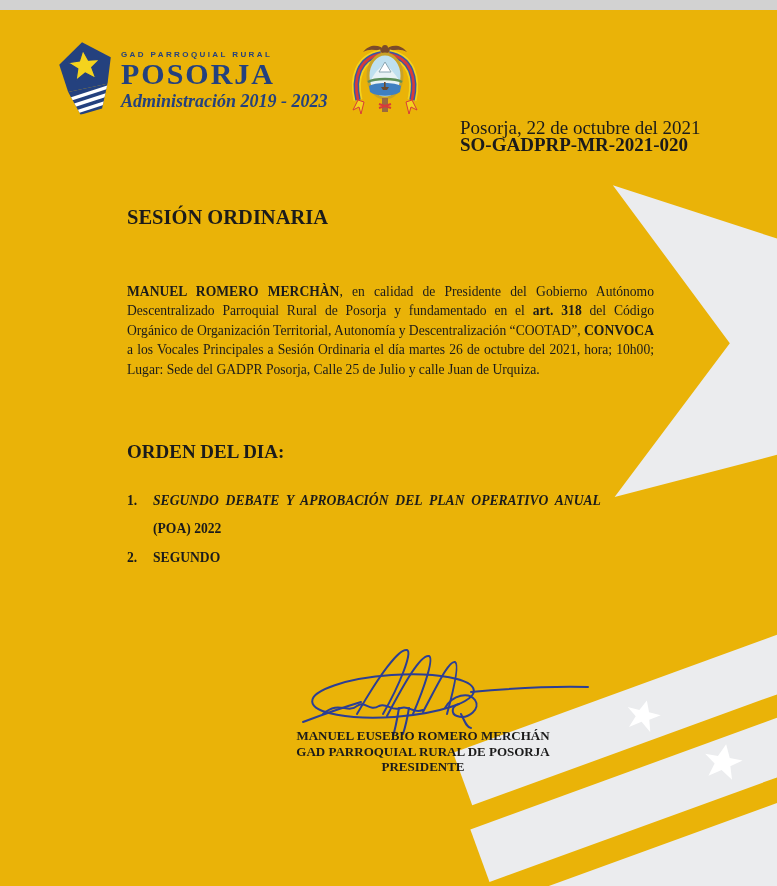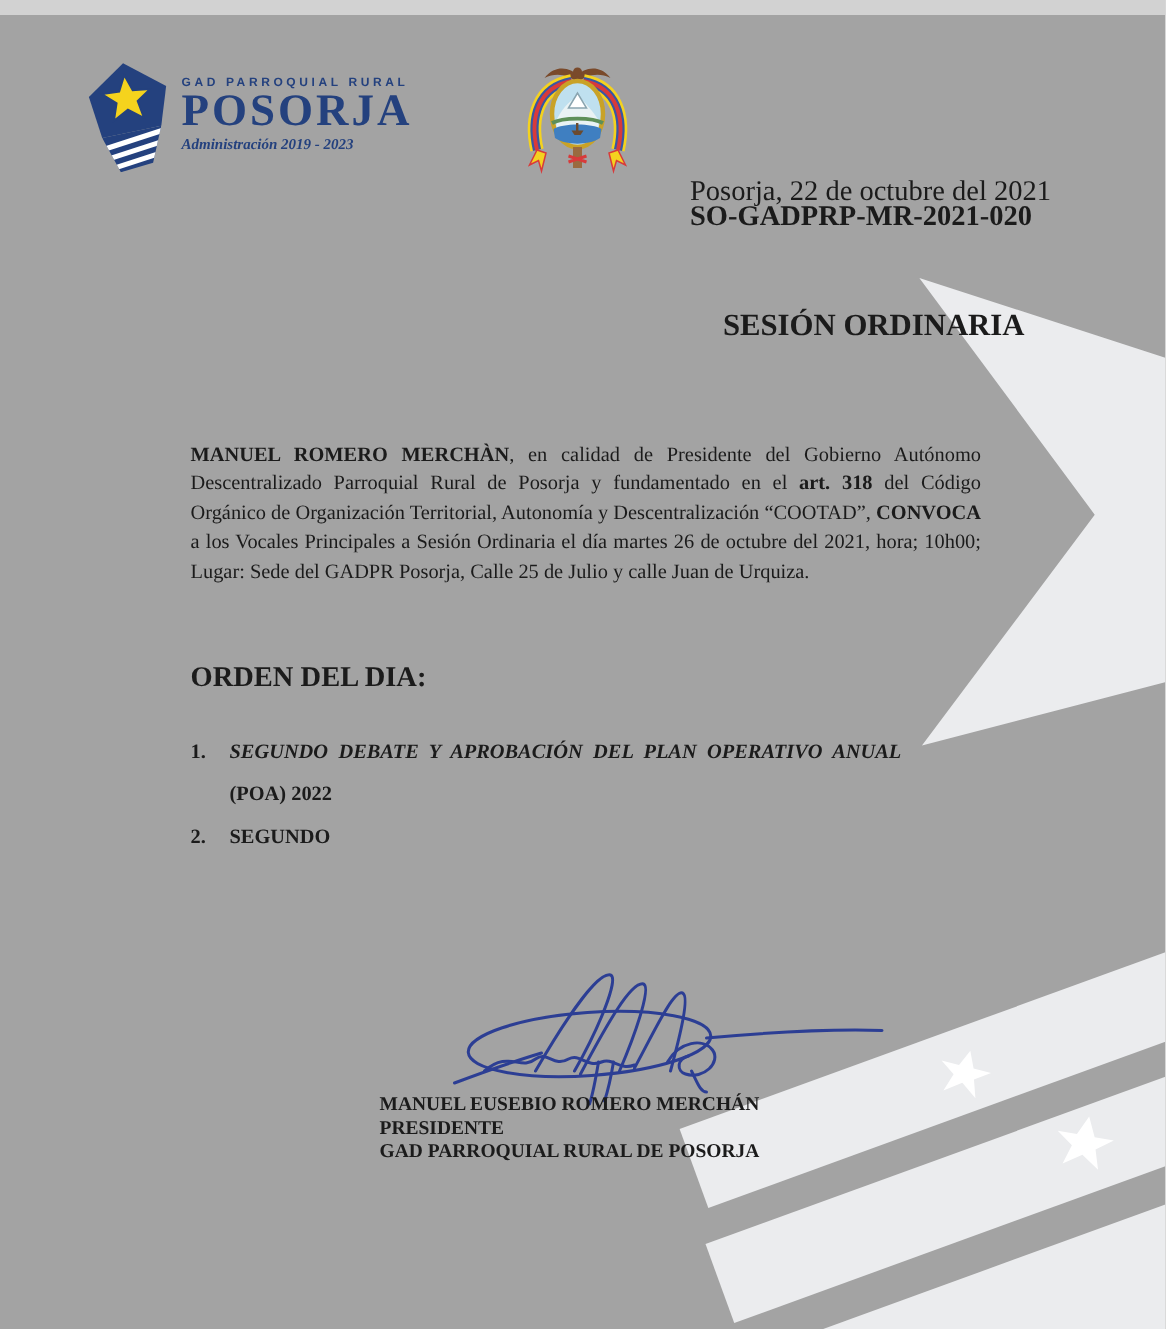--- a/index.html
+++ b/index.html
@@ -1,19 +1,19 @@
 <!DOCTYPE html>
 <html><head>
 <meta charset="utf-8">
 <style>
   html,body{margin:0;padding:0;background:#ffffff;}
   .page{
     position:relative;
     width:777px;height:886px;
-    background:#a3a3a3;
+    background:#eab308;
     overflow:hidden;
     font-family:"Liberation Serif", serif;
     color:#1b1b1b;
   }
   .top-bar{
     position:absolute;left:0;top:0;width:777px;height:10px;
     background:#d2d2d2;
   }
   
   .watermark{
@@ -28,56 +28,56 @@
   .logo-shield{width:62px;height:84px;flex:0 0 auto;}
   .logo-text{margin-left:4px;padding-top:12px;color:#24417e;}
   .logo-line1{
     font-family:"Liberation Sans", sans-serif;
     font-size:8px;font-weight:bold;letter-spacing:2.4px;white-space:nowrap;
   }
   .logo-line2{
     font-size:30px;font-weight:bold;letter-spacing:2px;line-height:30px;white-space:nowrap;
   }
   .logo-line3{
-    font-size:10px;font-weight:bold;font-style:italic;white-space:nowrap;margin-top:2px;
+    font-size:18px;font-weight:bold;font-style:italic;white-space:nowrap;margin-top:2px;
   }
   .coa-box{position:absolute;left:343px;top:38px;width:84px;height:84px;z-index:2;}
   
   .dateline{
     position:absolute;left:460px;top:119px;width:266px;z-index:2;
     text-align:left;font-size:19px;line-height:17px;
   }
   .dateline .ref{font-weight:bold;}
   
   .doc-title{
     position:absolute;left:127px;top:202px;width:556px;z-index:2;
-    text-align:right;font-size:20.5px;font-weight:bold;line-height:30px;
+    text-align:left;font-size:20.5px;font-weight:bold;line-height:30px;
   }
   .doc-title .underlined{text-decoration:underline;}
   
   .body-par{
-    position:absolute;left:127px;top:293px;width:527px;z-index:2;
+    position:absolute;left:127px;top:282px;width:527px;z-index:2;
     font-size:13.6px;line-height:19.4px;text-align:justify;
   }
   .agenda-heading{
     position:absolute;left:127px;top:441px;z-index:2;
     font-size:19px;font-weight:bold;
   }
   .agenda-list{
     position:absolute;left:127px;top:487px;width:528px;z-index:2;
     font-size:13.6px;font-weight:bold;line-height:28px;
   }
   .agenda-item{position:relative;padding-left:26px;margin-bottom:1px;}
   .agenda-num{position:absolute;left:0;top:0;}
   .stretch-line{word-spacing:3.5px;font-style:italic;}
   
   .signature-svg{position:absolute;left:295px;top:636px;width:300px;height:106px;z-index:2;}
   .signature-block{
     position:absolute;left:253px;top:728px;width:340px;z-index:2;
-    text-align:left;font-size:13px;font-weight:bold;line-height:15.5px;
+    text-align:center;font-size:13px;font-weight:bold;line-height:15.5px;
   }
 </style>
 </head>
 <body>
 
 <div class="page">
 
   <div class="top-bar"></div>
 
   <svg class="watermark" viewBox="0 0 777 886" xmlns="http://www.w3.org/2000/svg" aria-hidden="true">
@@ -205,17 +205,17 @@
       <path d="M28,78 C44,64 52,78 62,70 C70,64 74,76 84,70 C92,66 96,76 106,72 C114,69 118,78 128,74"></path>
       <path d="M8,86 C24,80 46,72 66,66"></path>
 
       <path d="M104,72 C102,84 100,94 98,100"></path>
       <path d="M114,72 C112,84 110,92 108,98"></path>
     </g>
   </svg>
 
   <div class="signature-block">
     <div>MANUEL EUSEBIO ROMERO MERCHÁN</div>
+    <div>GAD PARROQUIAL RURAL DE POSORJA</div>
     <div>PRESIDENTE</div>
-    <div>GAD PARROQUIAL RURAL DE POSORJA</div>
   </div>
 
 </div>
 
 </body></html>

